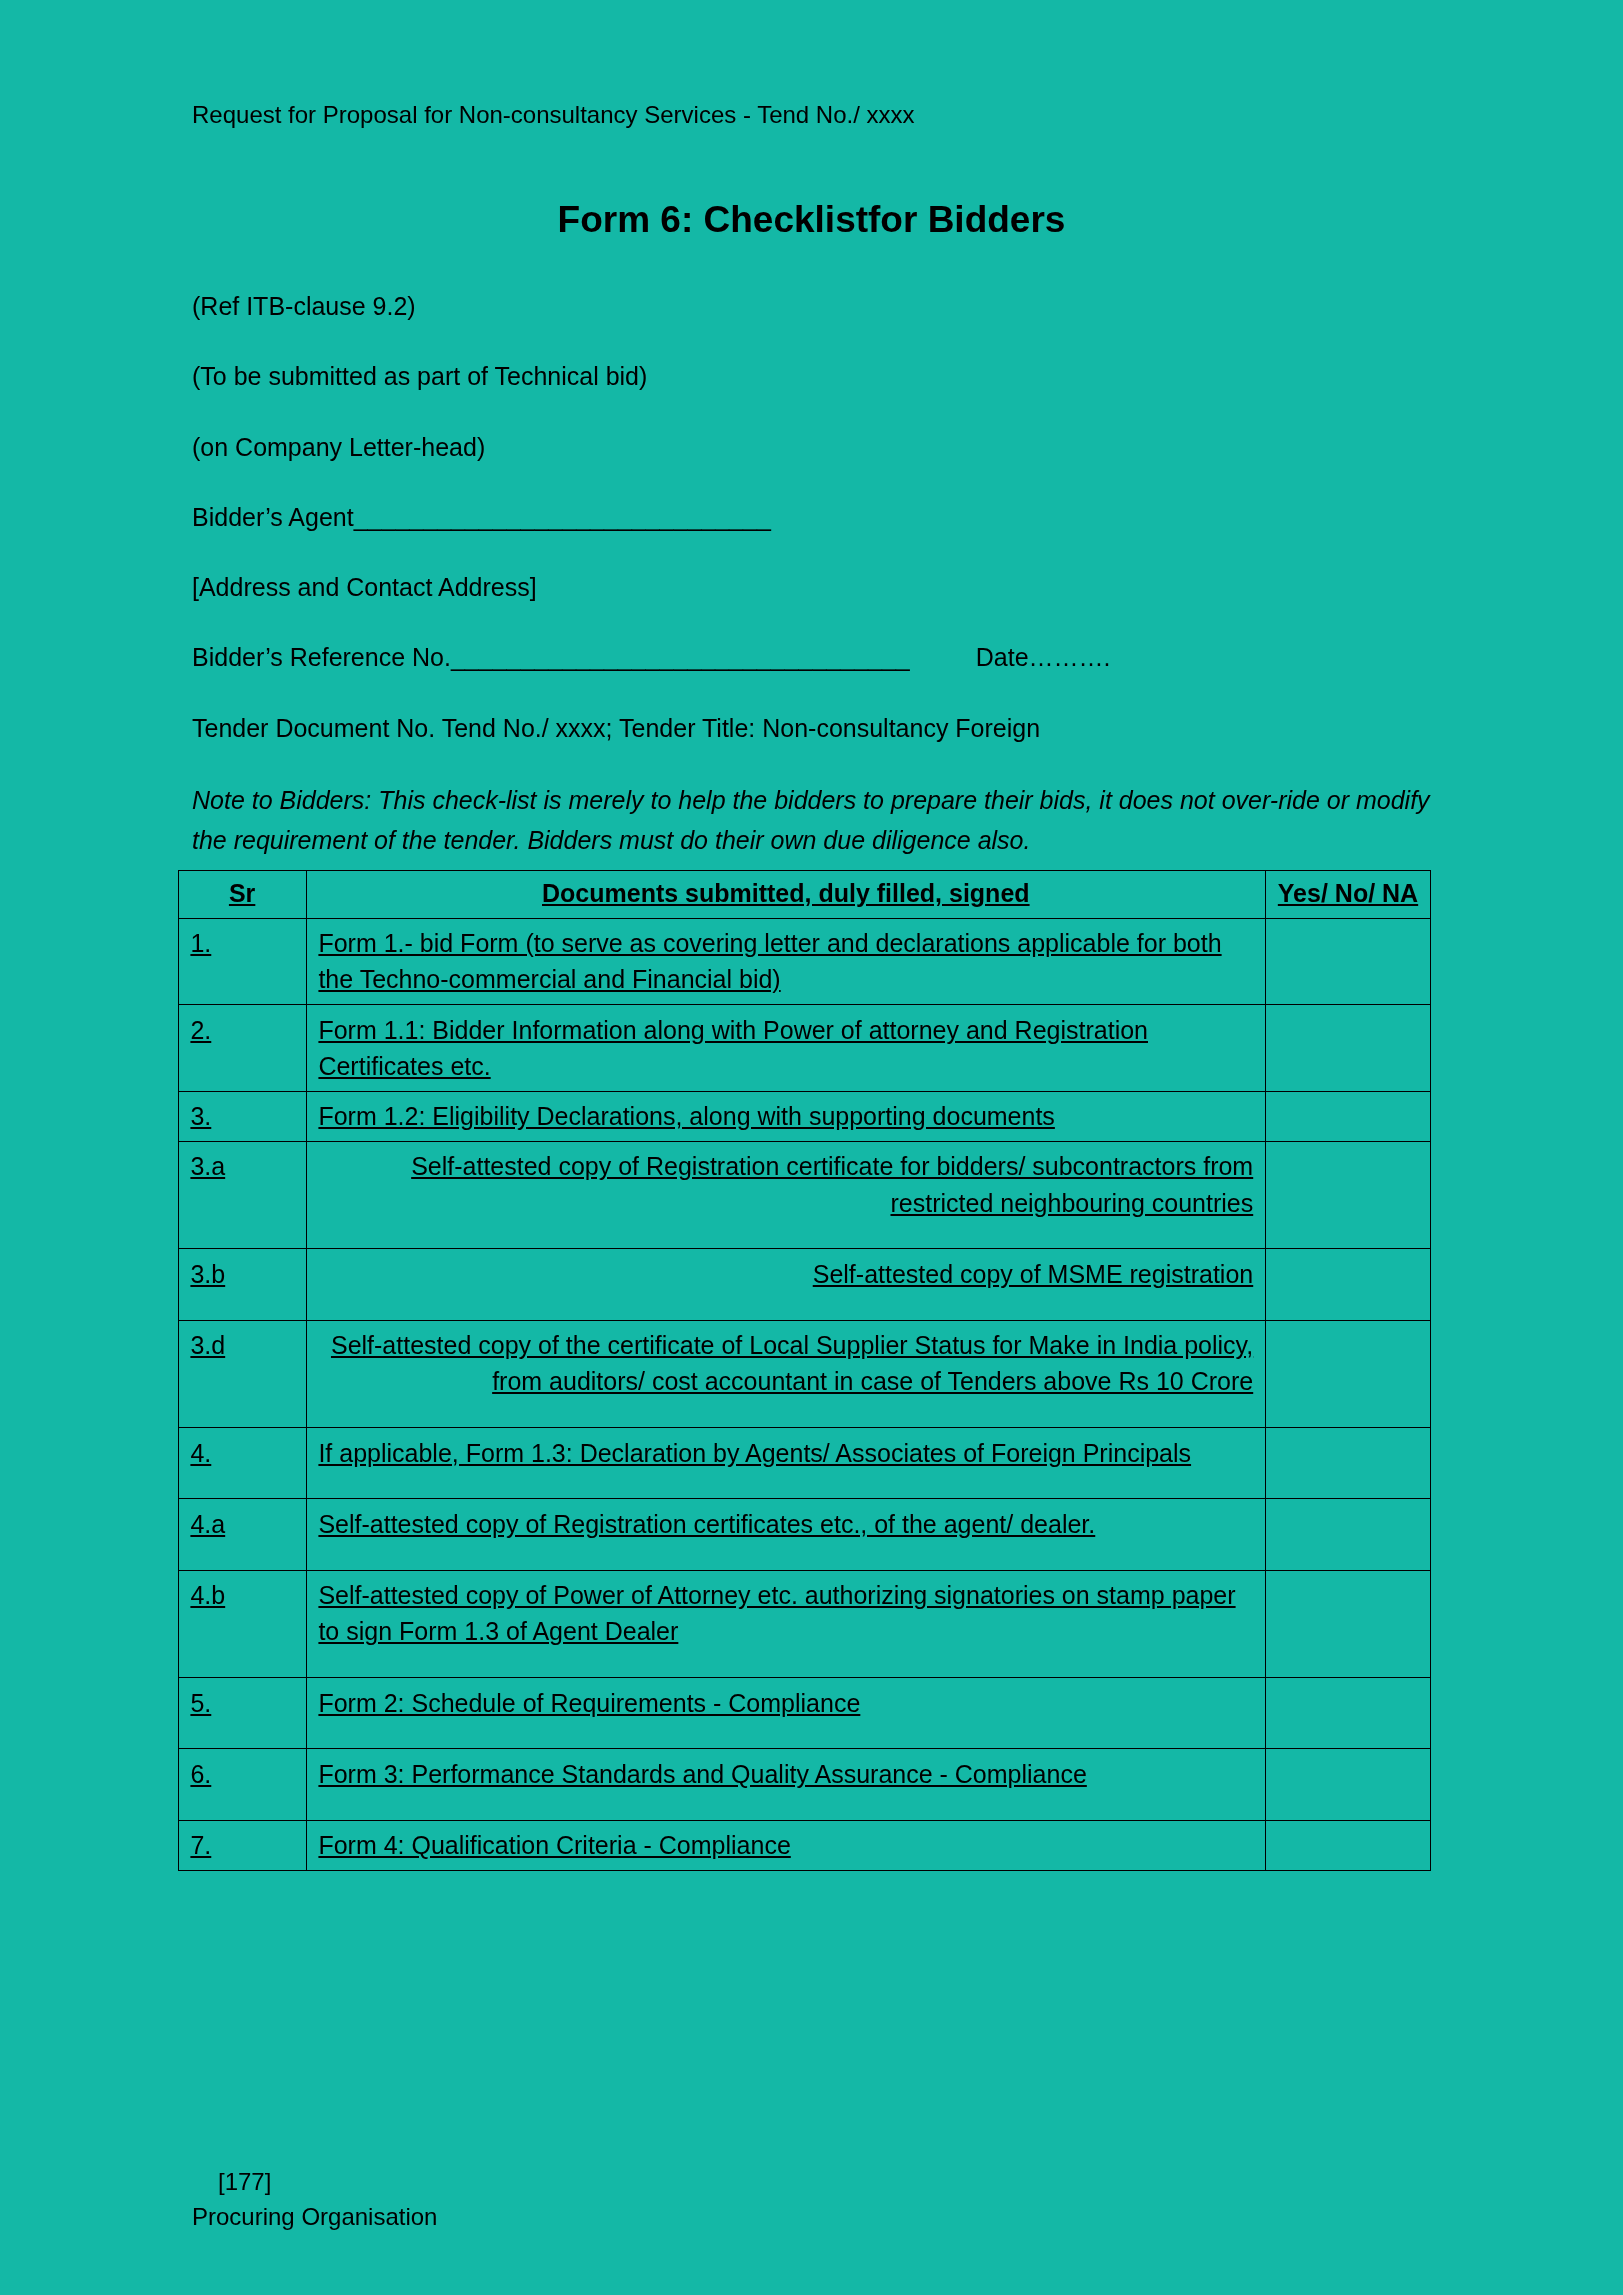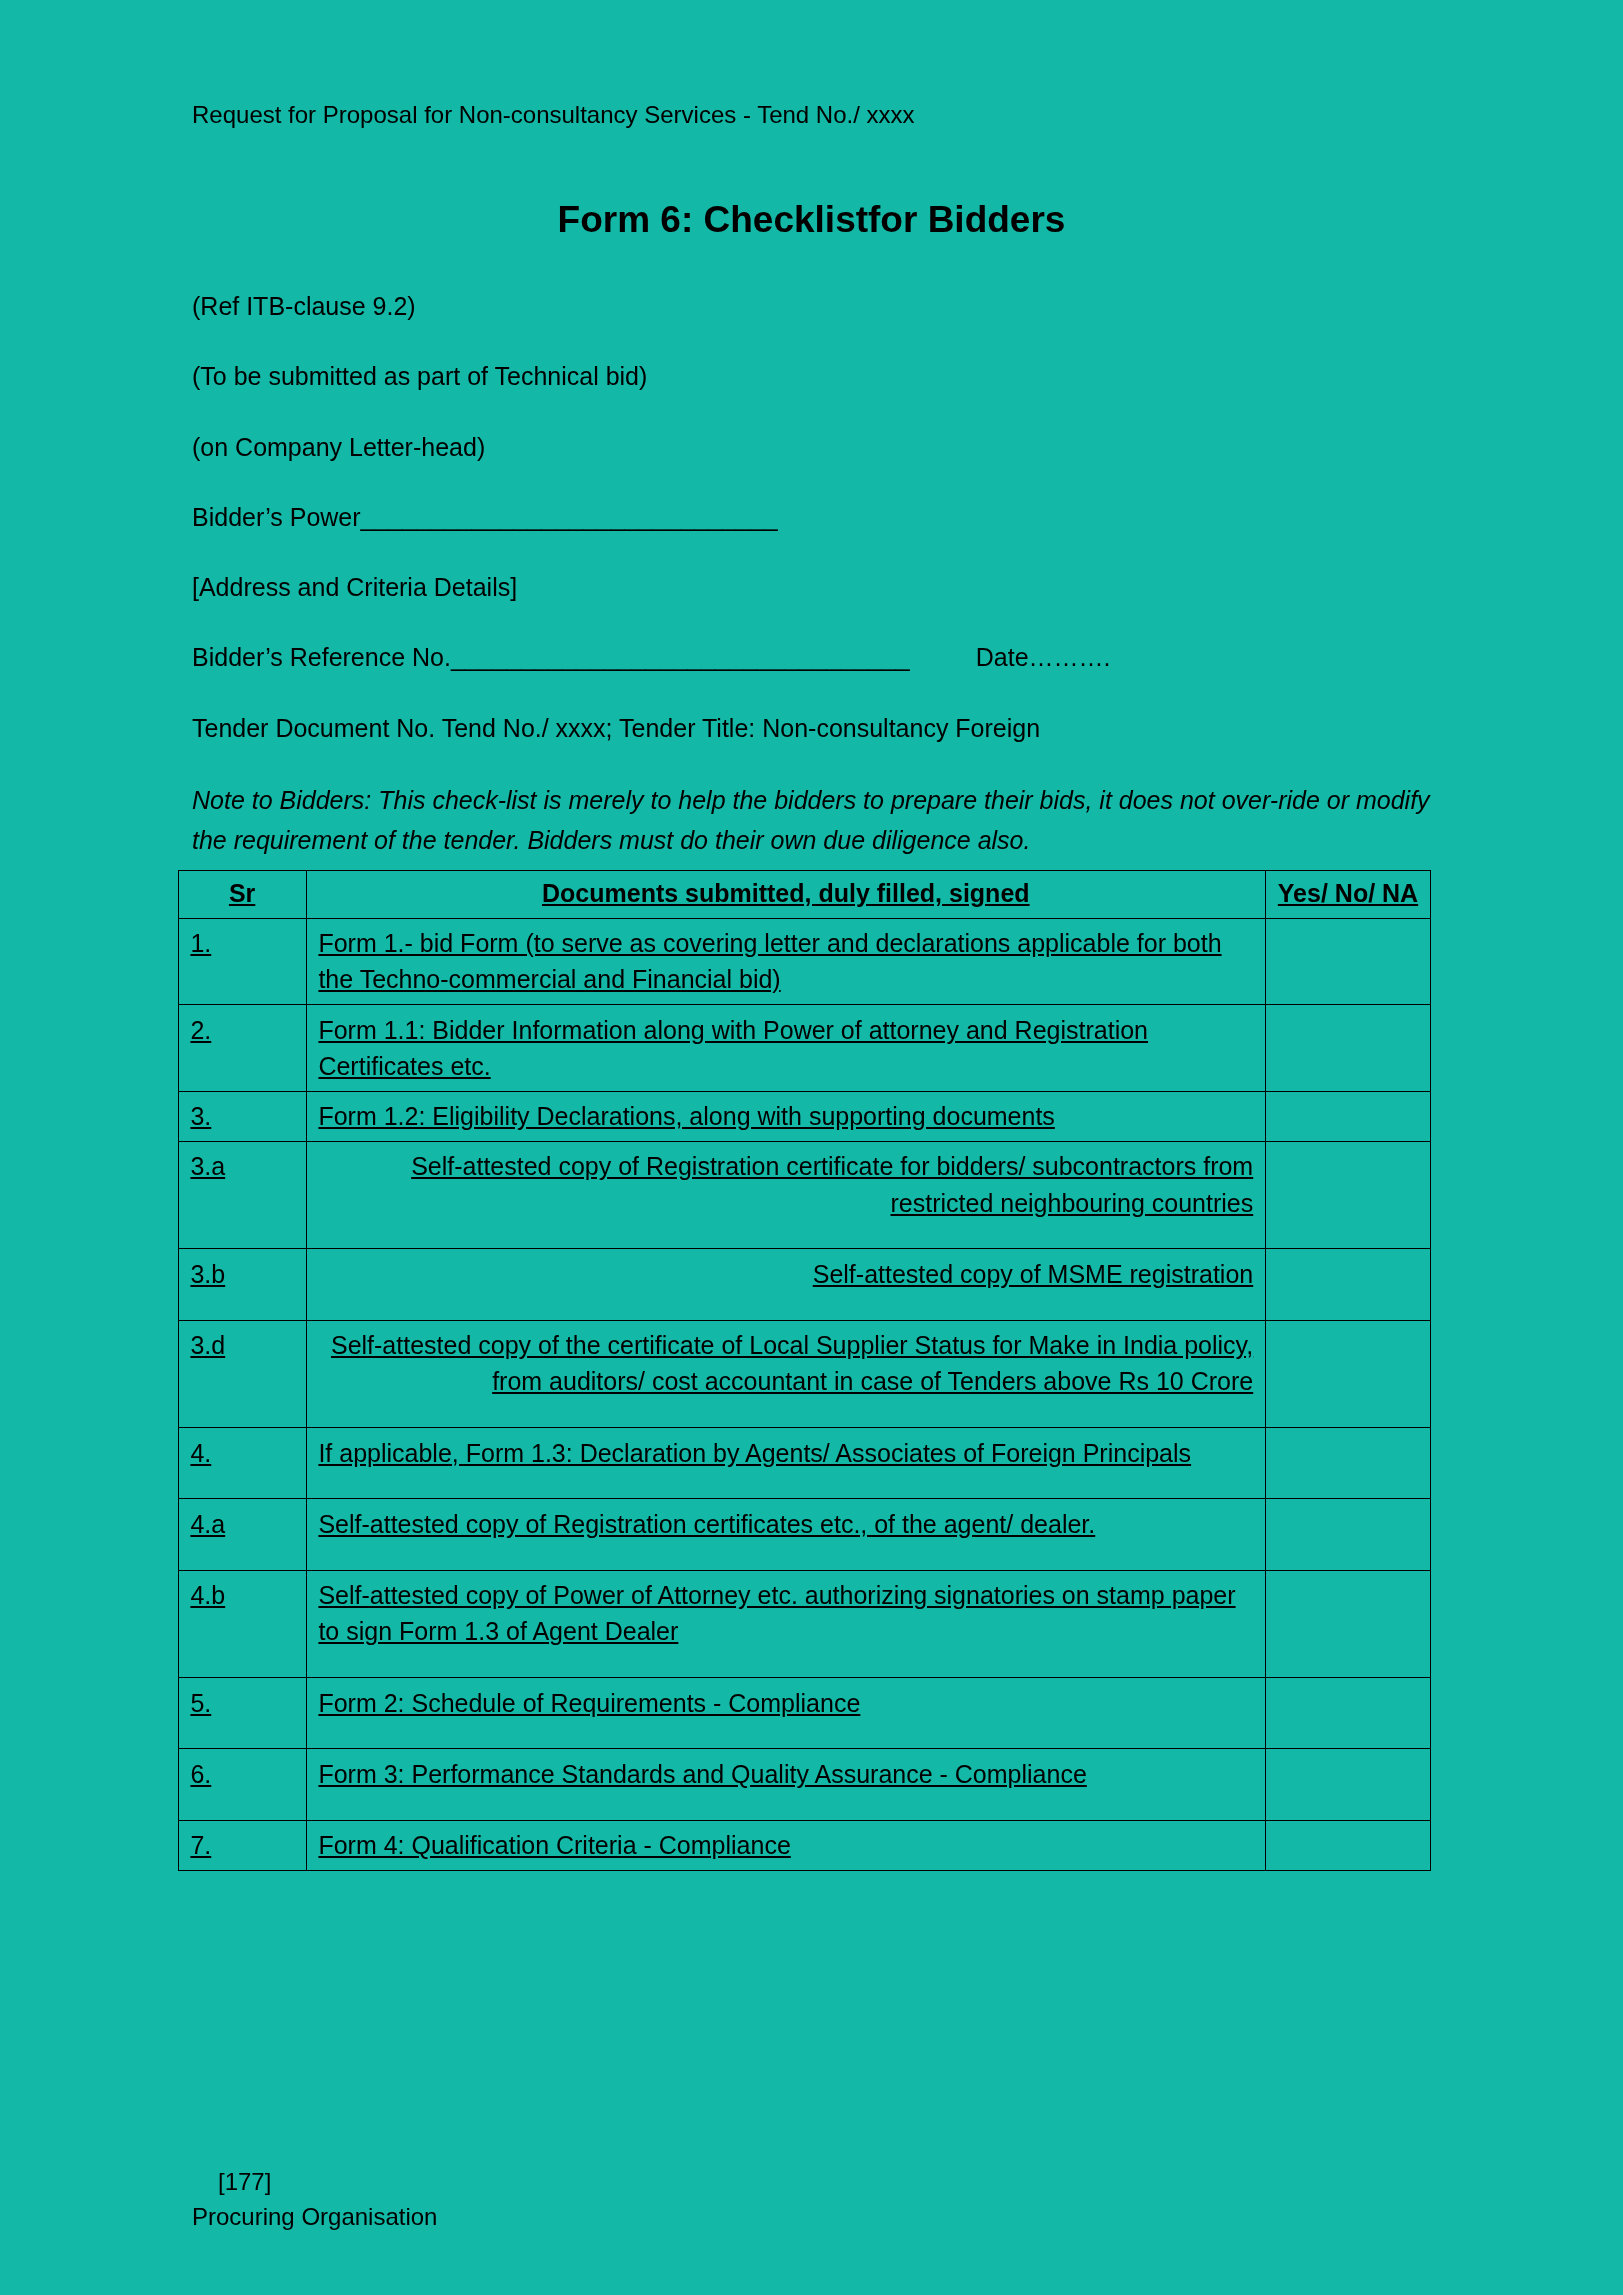--- a/index.html
+++ b/index.html
@@ -93,23 +93,23 @@
     <div class="doc-header">Request for Proposal for Non-consultancy Services - Tend No./ xxxx</div>
 
     <h1 class="form-title">Form 6: Checklistfor Bidders</h1>
 
     <p class="para">(Ref ITB-clause 9.2)</p>
 
     <p class="para">(To be submitted as part of Technical bid)</p>
 
     <p class="para">(on Company Letter-head)</p>
 
-    <p class="para"><span>Bidder’s Power</span><span>______________________________</span></p>
+    <p class="para"><span>Bidder’s Agent</span><span>______________________________</span></p>
 
-    <p class="para">[Address and Criteria Details]</p>
+    <p class="para">[Address and Contact Address]</p>
 
     <p class="ref-row"><span>Bidder’s Reference No.</span><span>_________________________________</span><span class="date">Date……….</span></p>
 
     <p class="para">Tender Document No. Tend No./ xxxx; Tender Title: Non-consultancy Foreign</p>
 
     <p class="note">Note to Bidders: This check-list is merely to help the bidders to prepare their bids, it does not over-ride or modify the requirement of the tender. Bidders must do their own due diligence also.</p>
 
     <table class="checklist">
       <colgroup>
         <col class="col-sr">

